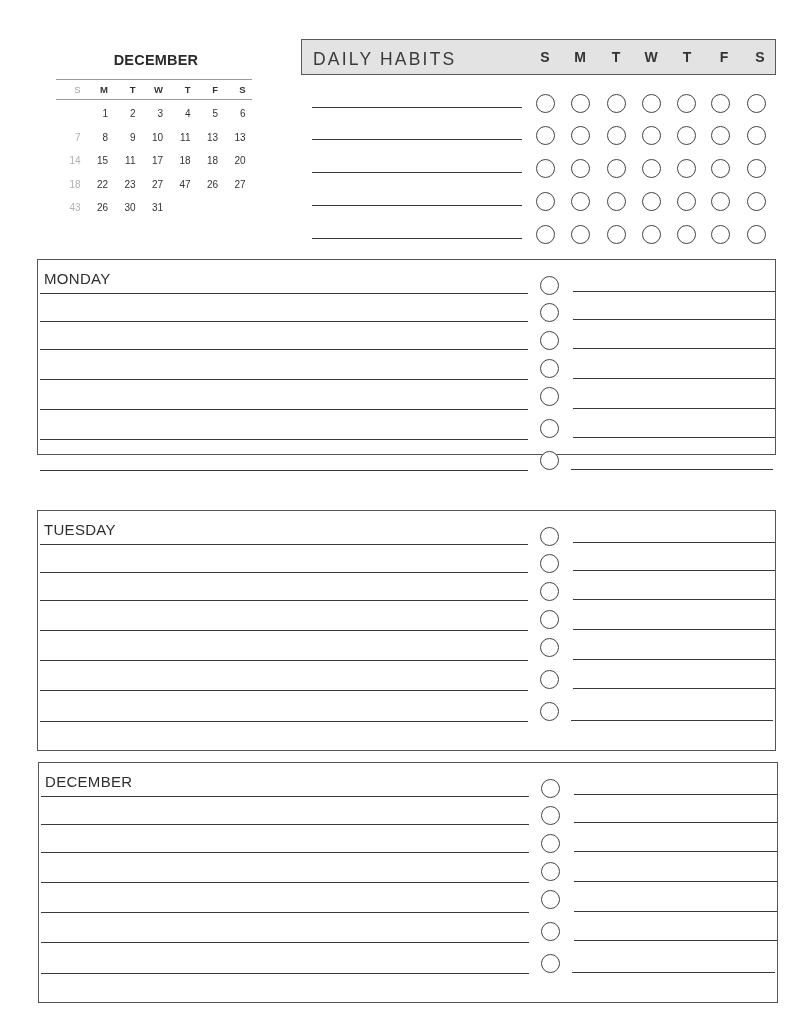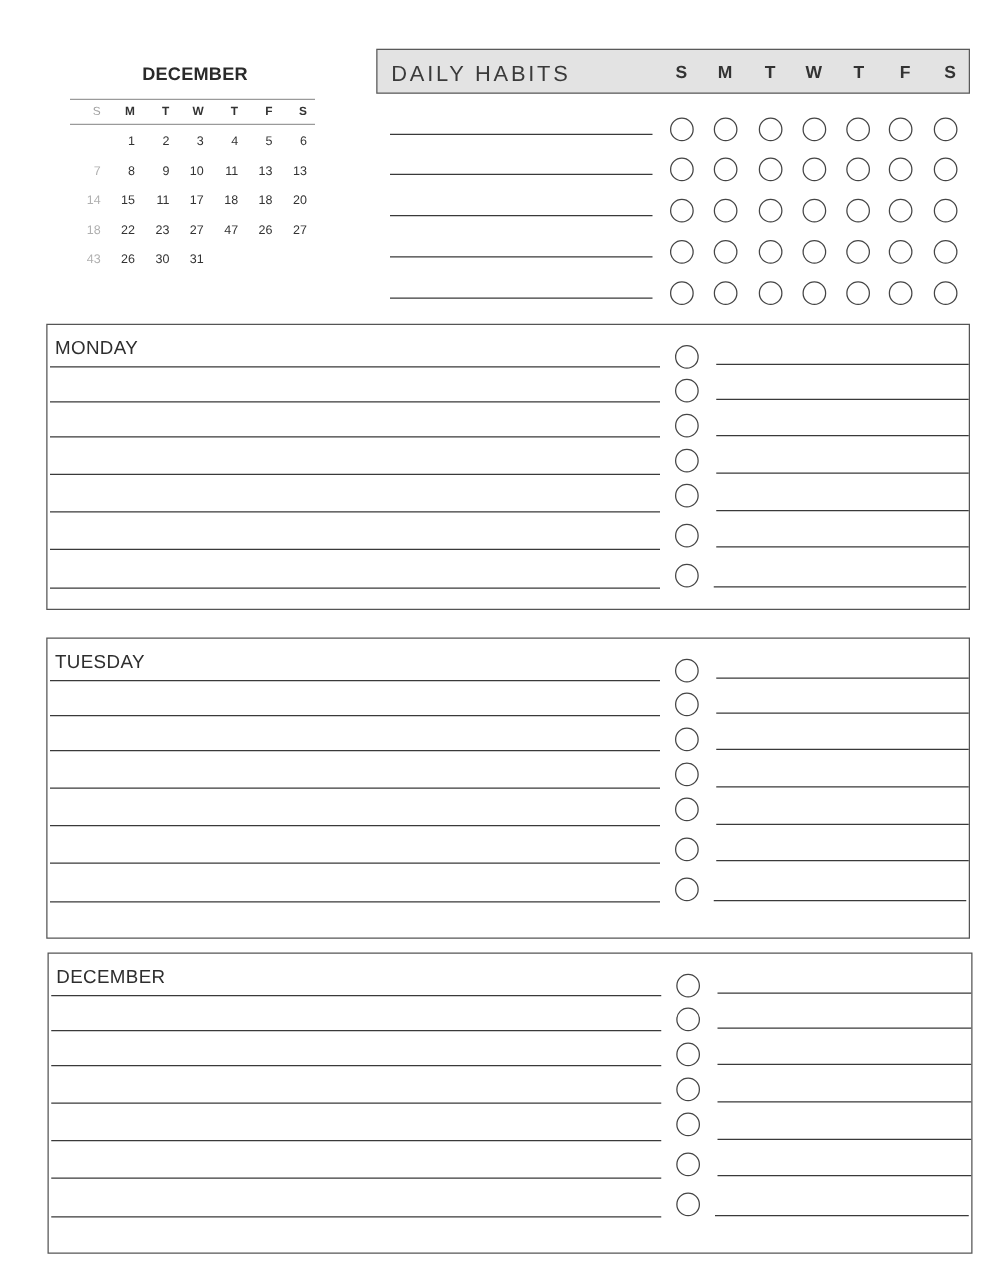--- a/index.html
+++ b/index.html
@@ -140,21 +140,21 @@
     <div class="habit-line" style="top: 238px;"></div>
     <div class="circ" style="left: 535.5px; top: 225px;"></div>
     <div class="circ" style="left: 570.5px; top: 225px;"></div>
     <div class="circ" style="left: 606.5px; top: 225px;"></div>
     <div class="circ" style="left: 641.5px; top: 225px;"></div>
     <div class="circ" style="left: 676.5px; top: 225px;"></div>
     <div class="circ" style="left: 710.5px; top: 225px;"></div>
     <div class="circ" style="left: 746.5px; top: 225px;"></div>
   </div>
 
-<div class="day" id="day-0" style="left:37px; top:259px; width:739px; height:229px;">
+<div class="day" id="day-0" style="left:37px; top:259px; width:739px; height:196px;">
   <div class="day-label">MONDAY</div>
 <div class="l-line" style="top: 33px; width: 488px;"></div>
     <div class="l-line" style="top: 61px; width: 488px;"></div>
     <div class="l-line" style="top: 89px; width: 488px;"></div>
     <div class="l-line" style="top: 119px; width: 488px;"></div>
     <div class="l-line" style="top: 149px; width: 488px;"></div>
     <div class="l-line" style="top: 179px; width: 488px;"></div>
     <div class="l-line" style="top: 210px; width: 488px;"></div>
     <div class="circ" style="left: 502px; top: 15.5px;"></div>
     <div class="r-line" style="left: 535px; width: 202px; top: 31px;"></div>

